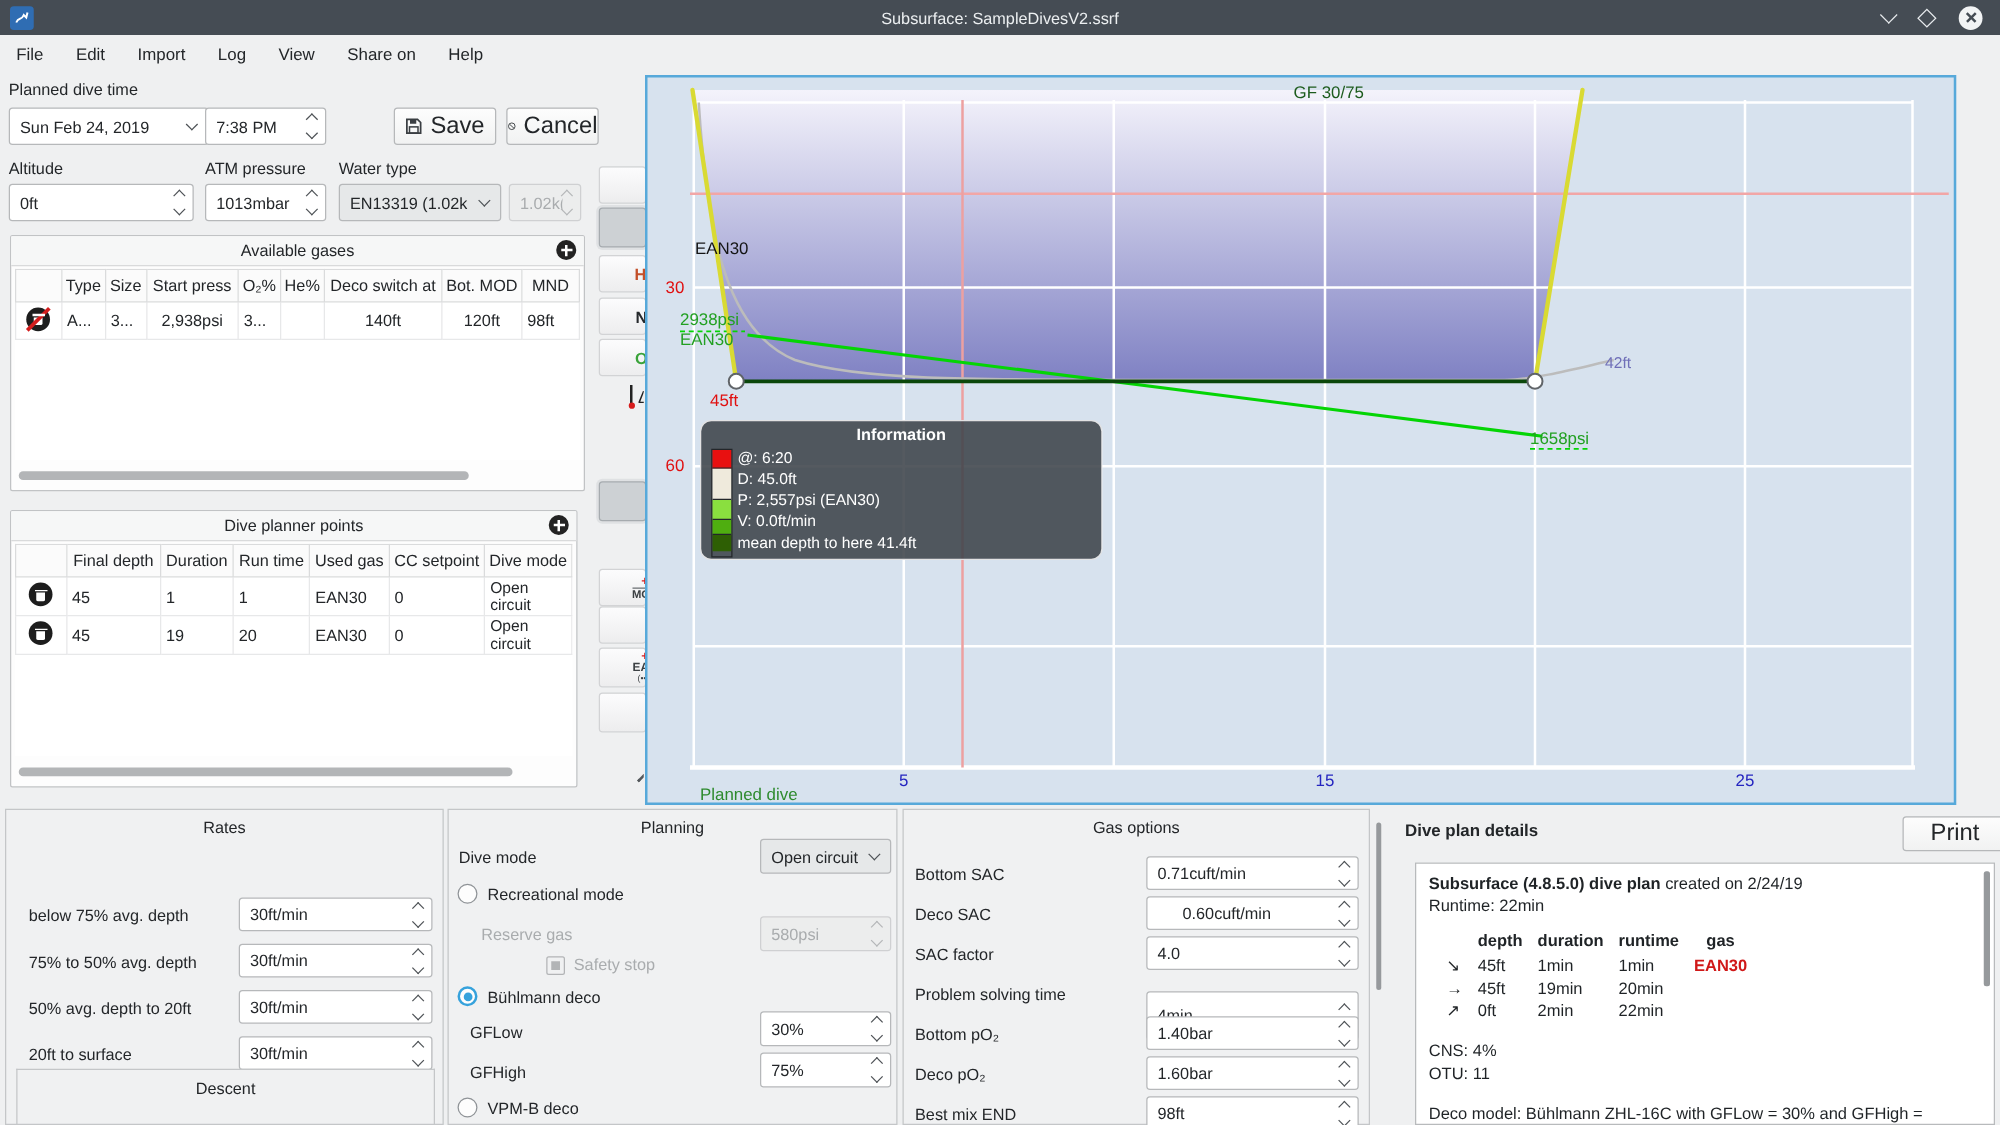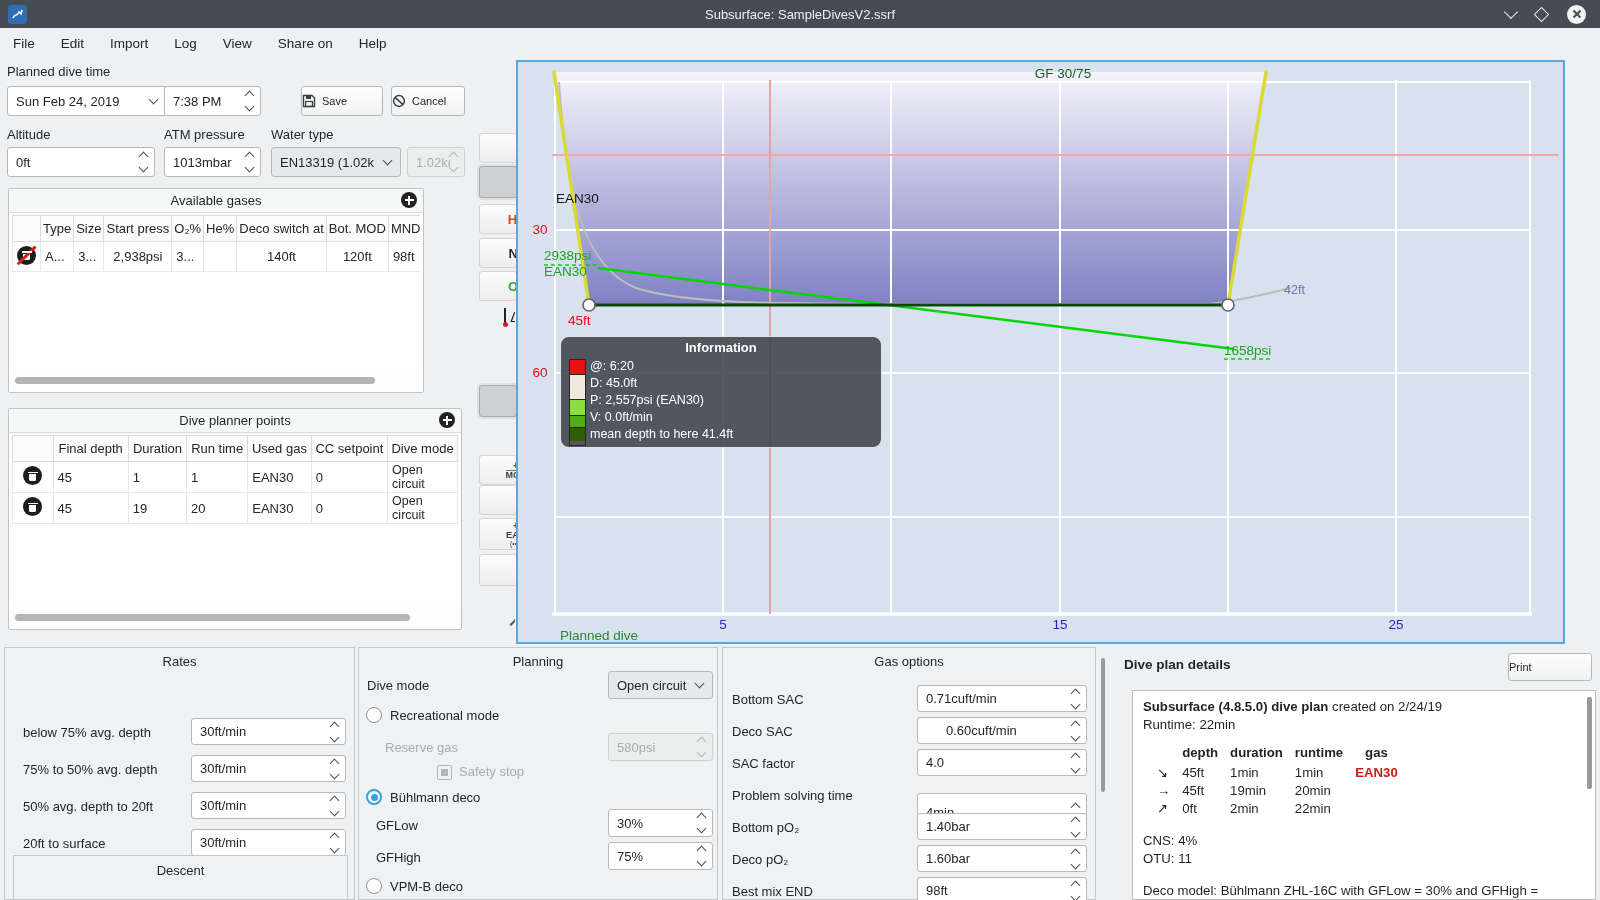--- a/index.html
+++ b/index.html
@@ -30,22 +30,22 @@
   .spin,.combo{position:absolute;background:#fff;border:1px solid #b6b8ba;border-radius:3px;
     display:flex;align-items:center;font-size:13px;color:#232629;padding-left:8px;box-sizing:border-box;}
   .spin .btns{margin-left:auto;display:flex;flex-direction:column;gap:4px;padding-right:7px;}
   .chev{width:6px;height:6px;border-right:1.4px solid #4d5155;border-bottom:1.4px solid #4d5155;}
   .chev.u{transform:rotate(-135deg);} .chev.d{transform:rotate(45deg);}
   .combo .chev{margin-left:auto;margin-right:9px;margin-top:-3px;}
   .combo.filled{background:#e6e8e9;}
   .disabled{background:#eceded !important;color:#a9acae !important;border-color:#cfd0d2 !important;}
   .disabled .chev{border-color:#b4b6b8;}
   .btn{position:absolute;background:linear-gradient(#fdfdfd,#f1f2f2);border:1px solid #b6b8ba;
-    border-radius:3px;font-size:11px;color:#232629;display:flex;align-items:center;
-    gap:6px;box-sizing:border-box;}
+    border-radius:3px;font-size:19px;color:#232629;display:flex;align-items:center;
+    justify-content:center;gap:6px;box-sizing:border-box;margin-left:14px;}
   .radio{position:absolute;width:16px;height:16px;border-radius:50%;border:1px solid #8f9397;
     background:#fdfdfd;box-sizing:border-box;}
   .radio.checked{border:2px solid #36a2dc;}
   .radio.checked::after{content:"";position:absolute;inset:2.5px;background:#36a2dc;border-radius:50%;}
   .cbx{position:absolute;width:15px;height:15px;border:1px solid #b2b4b6;border-radius:2px;
     background:#f0f1f2;box-sizing:border-box;}
   .cbx::after{content:"";position:absolute;inset:3px;background:#b2b4b6;}
   .plusbtn{position:absolute;width:16px;height:16px;border-radius:50%;background:#232323;}
   .plusbtn::before,.plusbtn::after{content:"";position:absolute;background:#fff;}
   .plusbtn::before{left:7px;top:3.5px;width:2px;height:9px;}
@@ -175,21 +175,21 @@
   <span class="chev d"></span>
 </div>
 <div class="spin disabled" style="left:407px;top:147px;width:58px;height:30px;">
   <span style="overflow:hidden;white-space:nowrap;">1.02k(</span>
   <span class="btns">
       <i class="chev u"></i>
       <i class="chev d"></i>
     </span>
 </div>
 
-<div class="gpanel" style="left:8px;top:188px;width:416px;height:205px;">
+<div class="gpanel" style="left:8px;top:188px;width:460px;height:205px;">
   <div class="ptitle">
     <span>Available gases</span>
     <span class="plusbtn" style="right:6px;top:3px;"></span>
   </div>
   <div class="tclip">
     <table class="qtable">
       <colgroup>
           <col style="width:47px">
           <col style="width:37px">
           <col style="width:36px">

